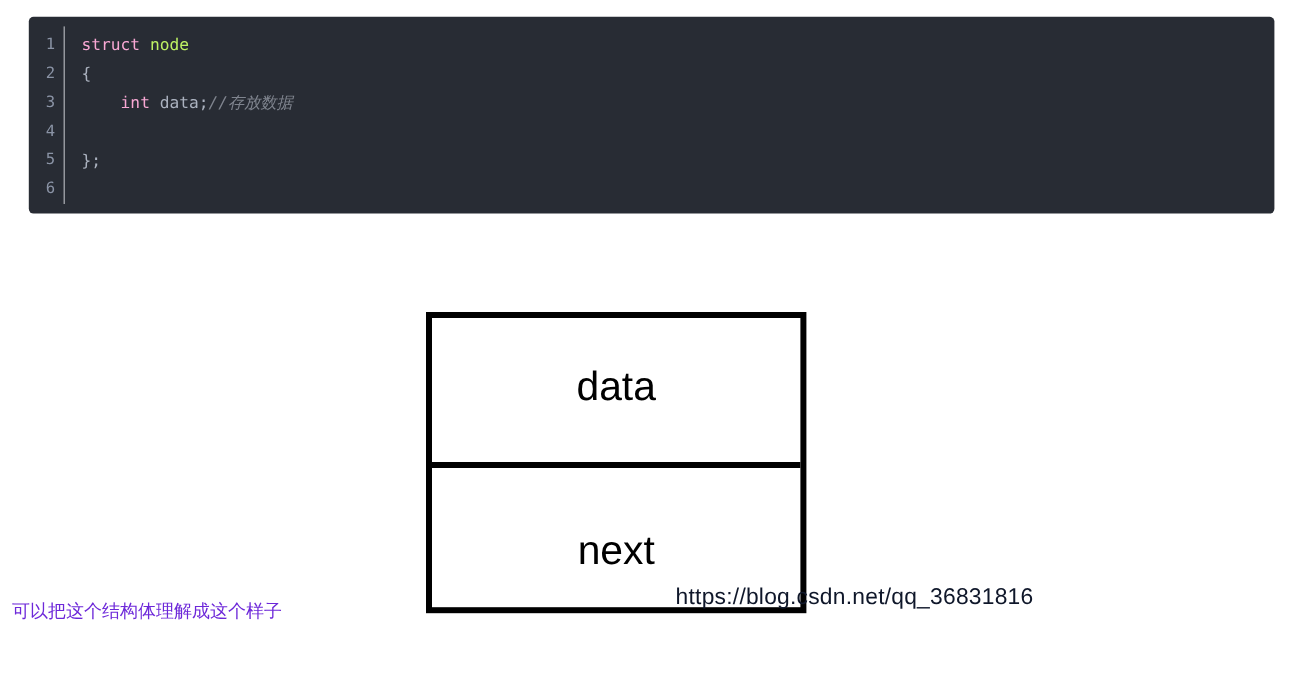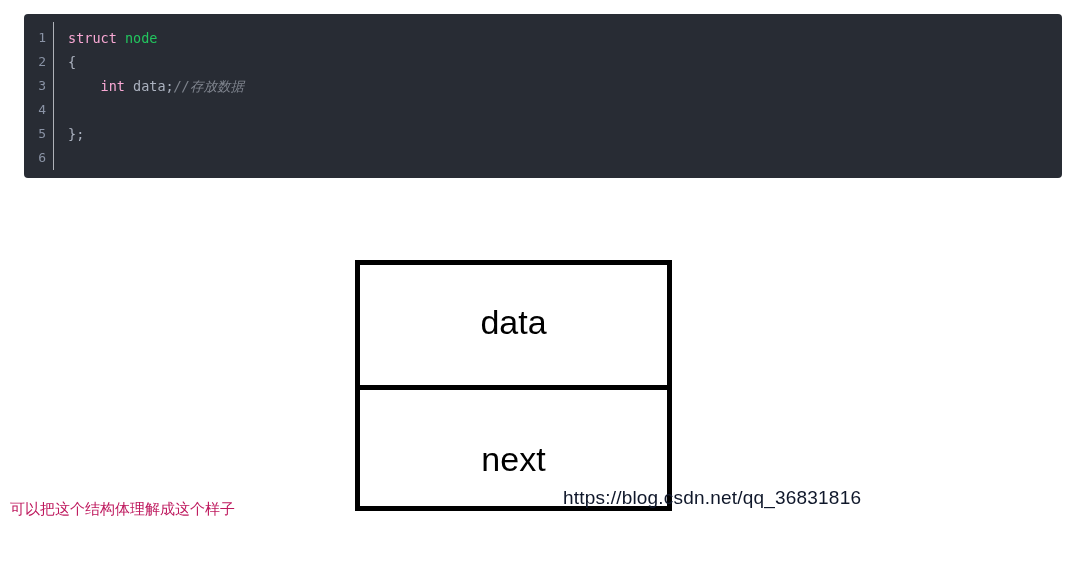--- a/index.html
+++ b/index.html
@@ -62,21 +62,21 @@
   }
   .cl {
     height: 24px;
     line-height: 24px;
     font-family: "DejaVu Sans Mono", "Liberation Mono", monospace;
     font-size: 13.5px;
     color: #abb2bf;
     white-space: pre;
   }
   .tok-kw      { color: #f9a8d4; }
-  .tok-type    { color: #22c55e; }
+  .tok-type    { color: #bef264; }
   .tok-ident   { color: #abb2bf; }
   .tok-punc    { color: #abb2bf; }
   .tok-op      { color: #56b6c2; }
   .tok-comment { color: #7f848e; font-style: italic; margin-top: 11px; }
 
   
   .struct-box {
     position: absolute;
     left: 355px;
     top: 260px;
@@ -120,21 +120,21 @@
     user-select: none;
   }
 
   
   .caption {
     position: absolute;
     left: 10px;
     top: 500px;
     font-family: "DejaVu Sans", "Liberation Sans", sans-serif;
     font-size: 15px;
-    color: #be185d;
+    color: #6d28d9;
     white-space: nowrap;
   }
 </style>
 </head>
 <body>
 
 <div class="code-block">
   <div class="gutter">
     <div class="ln">1</div>
     <div class="ln">2</div>

